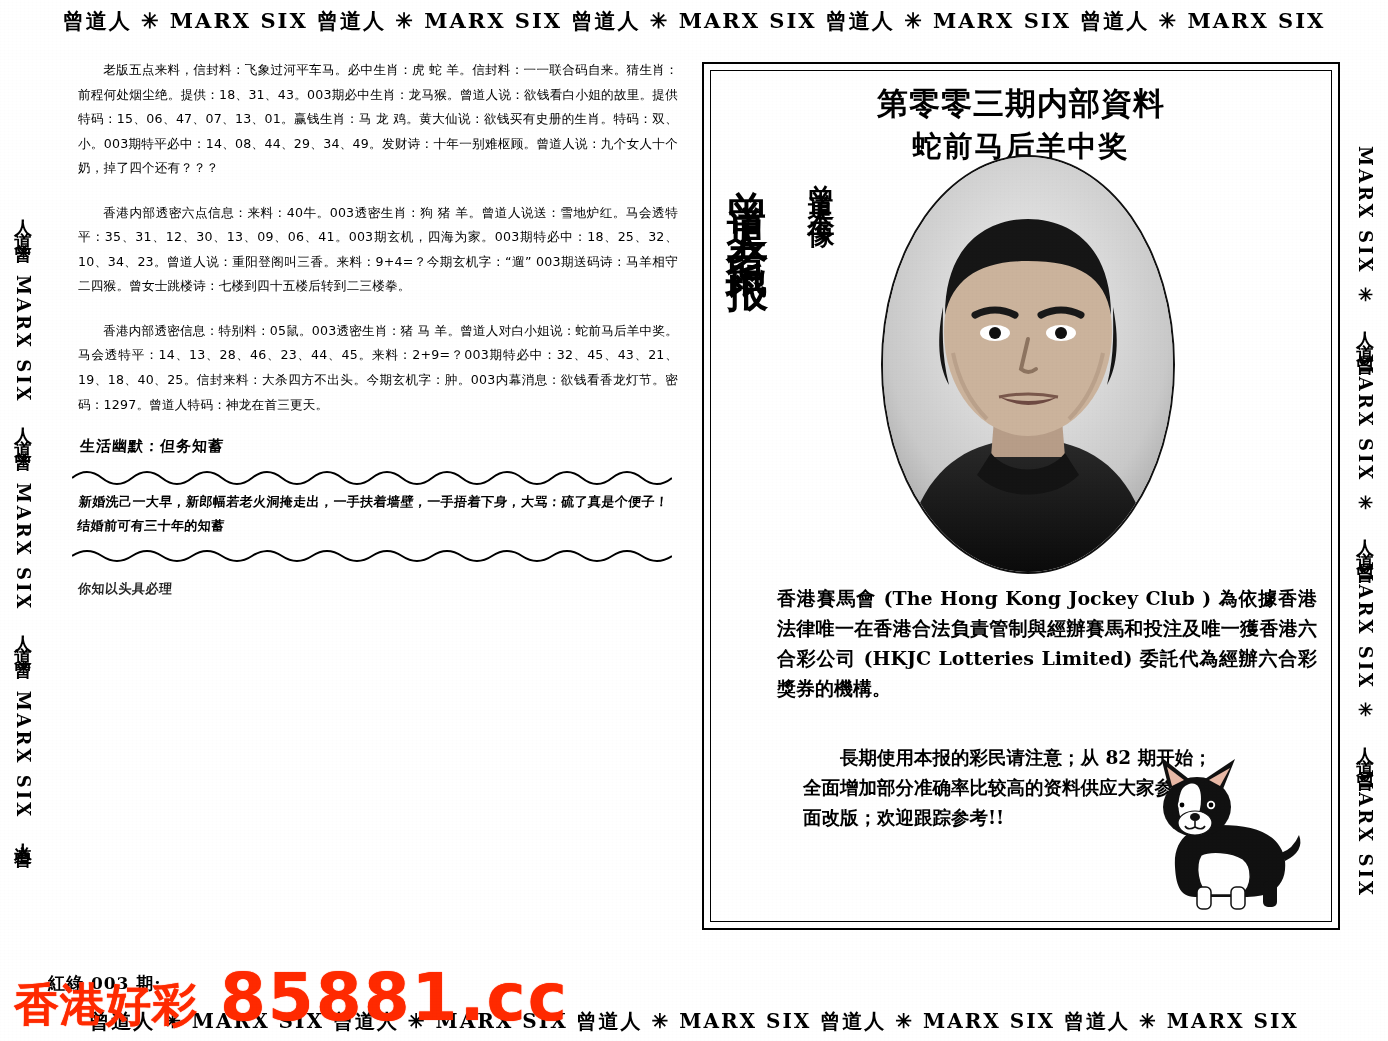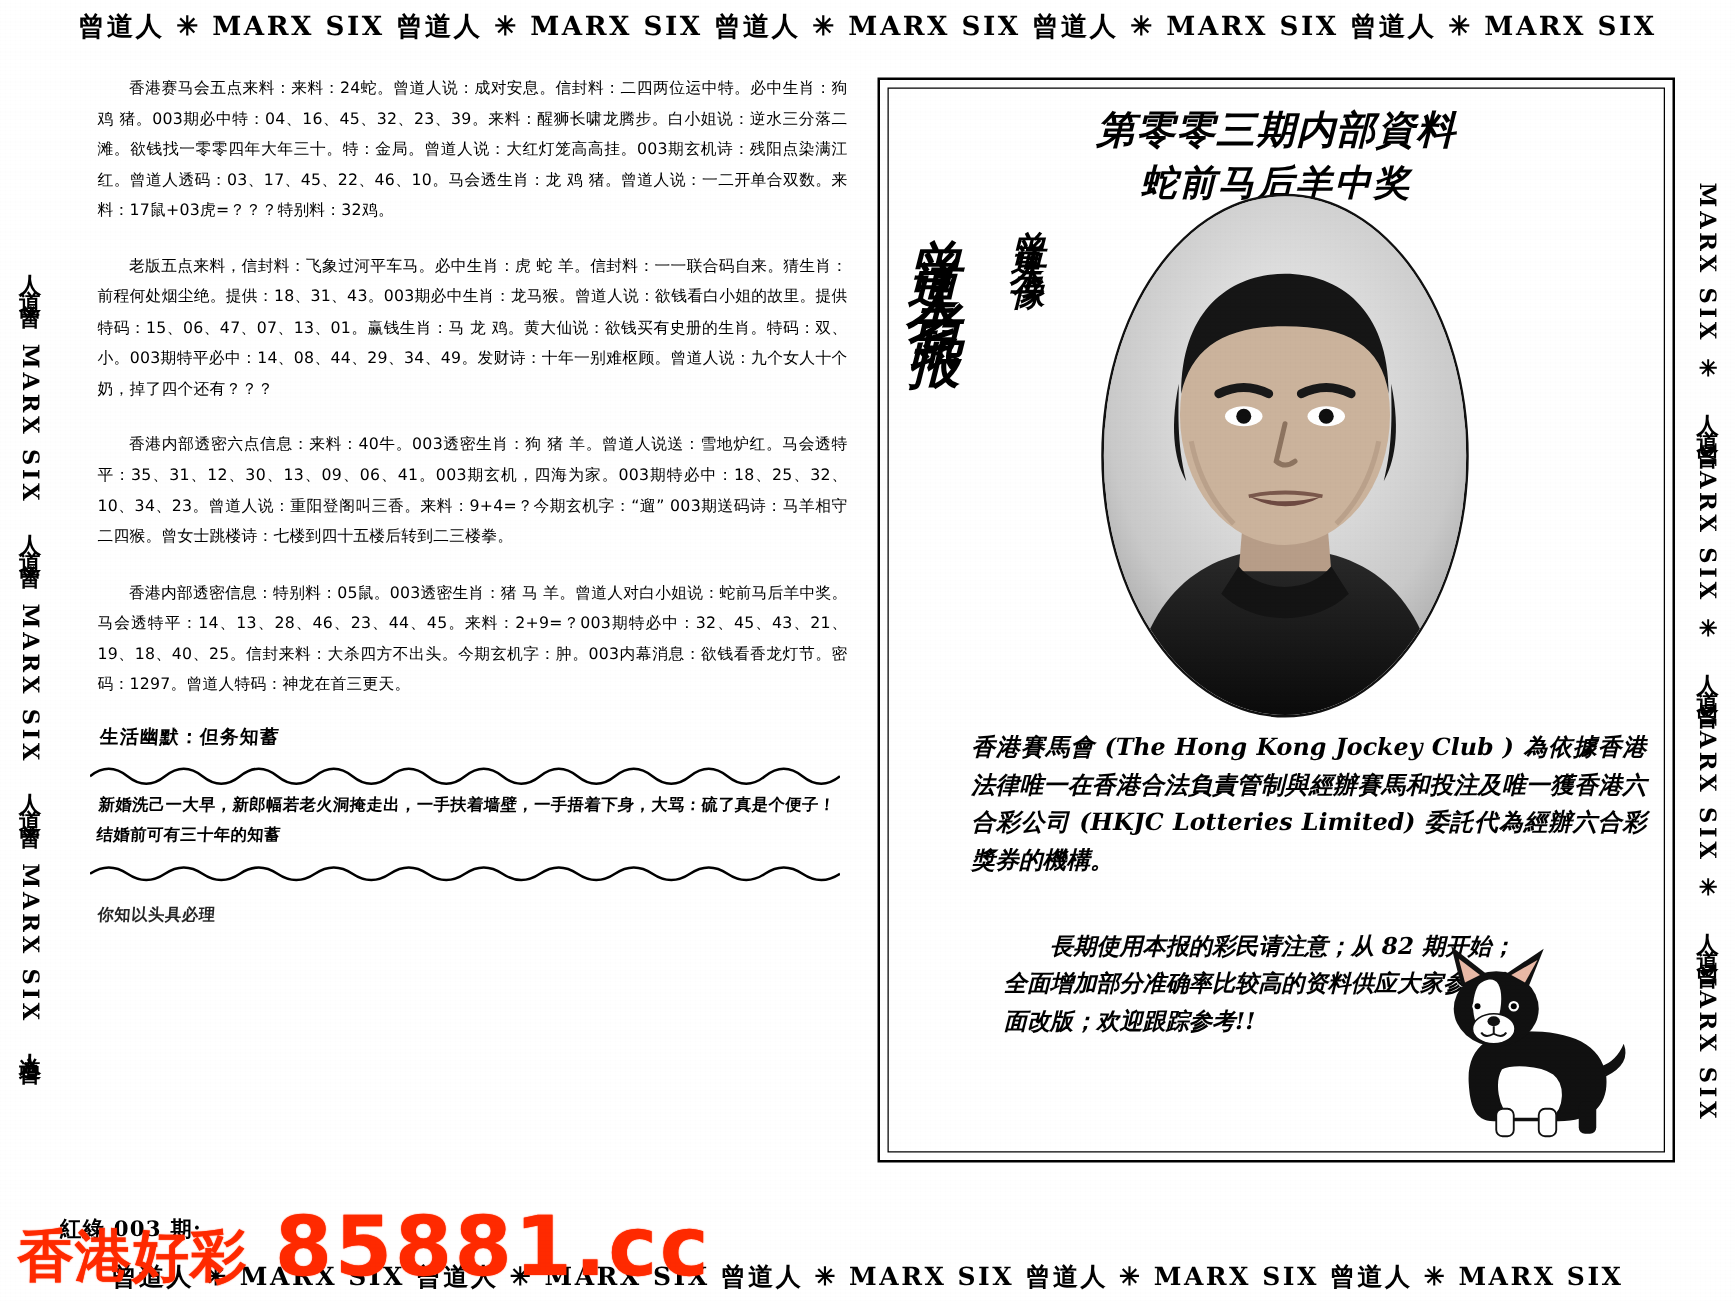--- a/index.html
+++ b/index.html
@@ -107,21 +107,20 @@
     border:2px solid #000;
     box-sizing:border-box;
     padding:6px;
   }
   .right-inner{
     border:1px solid #000;
     width:100%;height:100%;
     box-sizing:border-box;
     position:relative;
     padding:8px 1px;
-    font-style:italic;
   }
   .hdr1{
     text-align:center;
     font-size:31px;
     font-weight:bold;
     letter-spacing:1px;
     font-family:"DejaVu Serif", serif;
     color:#000;
     margin-top:4px;
   }
@@ -242,21 +241,20 @@
 <div class="page">
 
   <div class="border-band band-top">曾道人 ✳ MARX SIX 曾道人 ✳ MARX SIX 曾道人 ✳ MARX SIX 曾道人 ✳ MARX SIX 曾道人 ✳ MARX SIX</div>
   <div class="border-band band-bottom">曾道人 ✳ MARX SIX 曾道人 ✳ MARX SIX 曾道人 ✳ MARX SIX 曾道人 ✳ MARX SIX 曾道人 ✳ MARX SIX</div>
   <div class="border-band band-left">人 道 曾 ✳ MARX SIX 人 道 曾 ✳ MARX SIX 人 道 曾 ✳ MARX SIX 人道曾</div>
   <div class="border-band band-right">MARX SIX ✳ 人 道 曾 MARX SIX ✳ 人 道 曾 MARX SIX ✳ 人 道 曾 MARX SIX</div>
 
   <div class="inner">
 
     <div class="left-col">
-      <div class="para">香港赛马会五点来料：来料：24蛇。曾道人说：成对安息。信封料：二四两位运中特。必中生肖：狗 鸡 猪。003期必中特：04、16、45、32、23、39。来料：醒狮长啸龙腾步。白小姐说：逆水三分落二滩。欲钱找一零零四年大年三十。特：金局。曾道人说：大红灯笼高高挂。003期玄机诗：残阳点染满江红。曾道人透码：03、17、45、22、46、10。马会透生肖：龙 鸡 猪。曾道人说：一二开单合双数。来料：17鼠+03虎=？？？特别料：32鸡。</div>
       <div class="para">老版五点来料，信封料：飞象过河平车马。必中生肖：虎 蛇 羊。信封料：一一联合码自来。猜生肖：前程何处烟尘绝。提供：18、31、43。003期必中生肖：龙马猴。曾道人说：欲钱看白小姐的故里。提供特码：15、06、47、07、13、01。赢钱生肖：马 龙 鸡。黄大仙说：欲钱买有史册的生肖。特码：双、小。003期特平必中：14、08、44、29、34、49。发财诗：十年一别难枢顾。曾道人说：九个女人十个奶，掉了四个还有？？？</div>
       <div class="para">香港内部透密六点信息：来料：40牛。003透密生肖：狗 猪 羊。曾道人说送：雪地炉红。马会透特平：35、31、12、30、13、09、06、41。003期玄机，四海为家。003期特必中：18、25、32、10、34、23。曾道人说：重阳登阁叫三香。来料：9+4=？今期玄机字：“遛” 003期送码诗：马羊相守二四猴。曾女士跳楼诗：七楼到四十五楼后转到二三楼拳。</div>
       <div class="para">香港内部透密信息：特别料：05鼠。003透密生肖：猪 马 羊。曾道人对白小姐说：蛇前马后羊中奖。马会透特平：14、13、28、46、23、44、45。来料：2+9=？003期特必中：32、45、43、21、19、18、40、25。信封来料：大杀四方不出头。今期玄机字：肿。003内幕消息：欲钱看香龙灯节。密码：1297。曾道人特码：神龙在首三更天。</div>
 
       <div class="joke-title">生活幽默：但务知蓄</div>
 
       <svg width="600" height="26" style="display:block;margin:2px 0 2px -6px;">
         <path d="M0,16 Q15,4 30,16 T60,16 T90,16 T120,16 T150,16 T180,16 T210,16 T240,16 T270,16 T300,16 T330,16 T360,16 T390,16 T420,16 T450,16 T480,16 T510,16 T540,16 T570,16 T600,16" fill="none" stroke="#000" stroke-width="2"></path>
       </svg>
 

